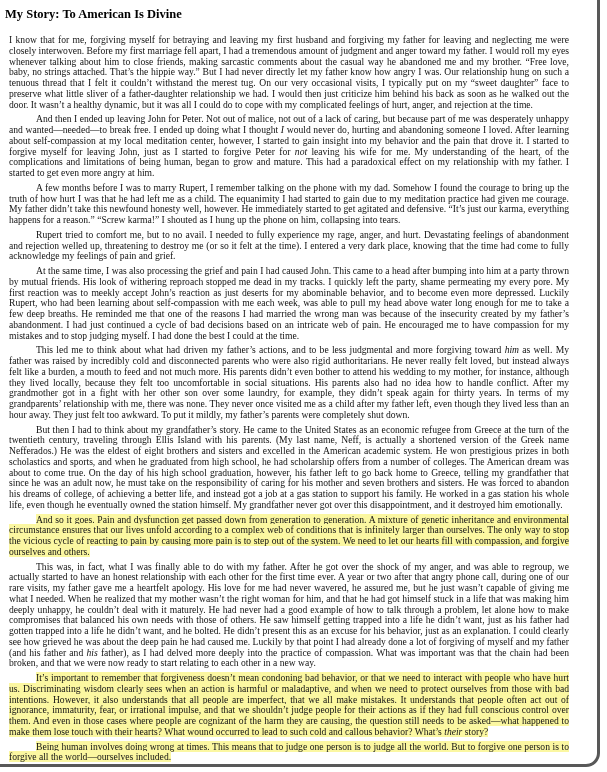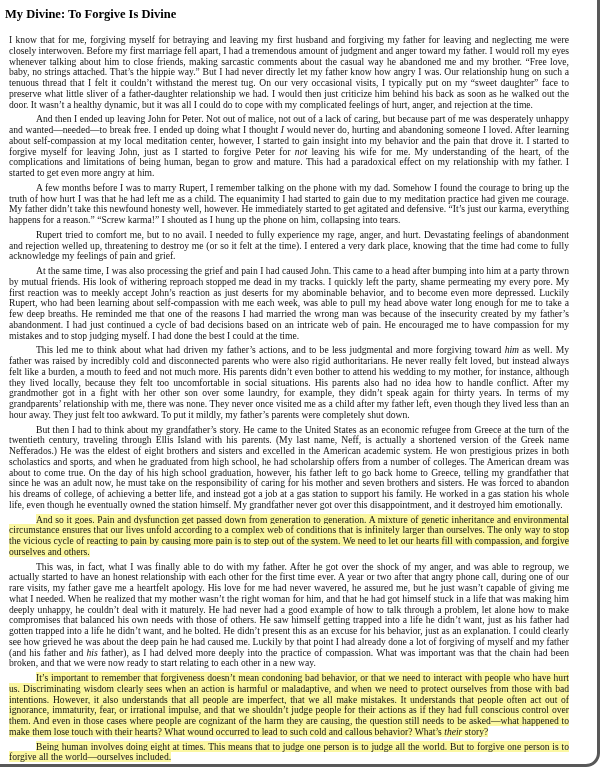--- a/index.html
+++ b/index.html
@@ -59,28 +59,28 @@
   }
   em {
     font-style: italic;
   }
 </style>
 </head>
 <body>
 
 <div class="page">
   <div class="content">
-    <h1 class="title">My Divine: To Forgive Is Divine</h1>
+    <h1 class="title">My Story: To American Is Divine</h1>
     <div class="body-text" id="page-body">
         <p class="para">I know that for me, forgiving myself for betraying and leaving my first husband and forgiving my father for leaving and neglecting me were closely interwoven. Before my first marriage fell apart, I had a tremendous amount of judgment and anger toward my father. I would roll my eyes whenever talking about him to close friends, making sarcastic comments about the casual way he abandoned me and my brother. “Free love, baby, no strings attached. That’s the hippie way.” But I had never directly let my father know how angry I was. Our relationship hung on such a tenuous thread that I felt it couldn’t withstand the merest tug. On our very occasional visits, I typically put on my “sweet daughter” face to preserve what little sliver of a father-daughter relationship we had. I would then just criticize him behind his back as soon as he walked out the door. It wasn’t a healthy dynamic, but it was all I could do to cope with my complicated feelings of hurt, anger, and rejection at the time.</p>
         <p class="para indent">And then I ended up leaving John for Peter. Not out of malice, not out of a lack of caring, but because part of me was desperately unhappy and wanted—needed—to break free. I ended up doing what I thought <em>I</em> would never do, hurting and abandoning someone I loved. After learning about self-compassion at my local meditation center, however, I started to gain insight into my behavior and the pain that drove it. I started to forgive myself for leaving John, just as I started to forgive Peter for <em>not</em> leaving his wife for me. My understanding of the heart, of the complications and limitations of being human, began to grow and mature. This had a paradoxical effect on my relationship with my father. I started to get even more angry at him.</p>
         <p class="para indent">A few months before I was to marry Rupert, I remember talking on the phone with my dad. Somehow I found the courage to bring up the truth of how hurt I was that he had left me as a child. The equanimity I had started to gain due to my meditation practice had given me courage. My father didn’t take this newfound honesty well, however. He immediately started to get agitated and defensive. “It’s just our karma, everything happens for a reason.” “Screw karma!” I shouted as I hung up the phone on him, collapsing into tears.</p>
         <p class="para indent">Rupert tried to comfort me, but to no avail. I needed to fully experience my rage, anger, and hurt. Devastating feelings of abandonment and rejection welled up, threatening to destroy me (or so it felt at the time). I entered a very dark place, knowing that the time had come to fully acknowledge my feelings of pain and grief.</p>
         <p class="para indent">At the same time, I was also processing the grief and pain I had caused John. This came to a head after bumping into him at a party thrown by mutual friends. His look of withering reproach stopped me dead in my tracks. I quickly left the party, shame permeating my every pore. My first reaction was to meekly accept John’s reaction as just deserts for my abominable behavior, and to become even more depressed. Luckily Rupert, who had been learning about self-compassion with me each week, was able to pull my head above water long enough for me to take a few deep breaths. He reminded me that one of the reasons I had married the wrong man was because of the insecurity created by my father’s abandonment. I had just continued a cycle of bad decisions based on an intricate web of pain. He encouraged me to have compassion for my mistakes and to stop judging myself. I had done the best I could at the time.</p>
         <p class="para indent">This led me to think about what had driven my father’s actions, and to be less judgmental and more forgiving toward <em>him</em> as well. My father was raised by incredibly cold and disconnected parents who were also rigid authoritarians. He never really felt loved, but instead always felt like a burden, a mouth to feed and not much more. His parents didn’t even bother to attend his wedding to my mother, for instance, although they lived locally, because they felt too uncomfortable in social situations. His parents also had no idea how to handle conflict. After my grandmother got in a fight with her other son over some laundry, for example, they didn’t speak again for thirty years. In terms of my grandparents’ relationship with me, there was none. They never once visited me as a child after my father left, even though they lived less than an hour away. They just felt too awkward. To put it mildly, my father’s parents were completely shut down.</p>
         <p class="para indent">But then I had to think about my grandfather’s story. He came to the United States as an economic refugee from Greece at the turn of the twentieth century, traveling through Ellis Island with his parents. (My last name, Neff, is actually a shortened version of the Greek name Nefferados.) He was the eldest of eight brothers and sisters and excelled in the American academic system. He won prestigious prizes in both scholastics and sports, and when he graduated from high school, he had scholarship offers from a number of colleges. The American dream was about to come true. On the day of his high school graduation, however, his father left to go back home to Greece, telling my grandfather that since he was an adult now, he must take on the responsibility of caring for his mother and seven brothers and sisters. He was forced to abandon his dreams of college, of achieving a better life, and instead got a job at a gas station to support his family. He worked in a gas station his whole life, even though he eventually owned the station himself. My grandfather never got over this disappointment, and it destroyed him emotionally.</p>
         <p class="para indent"><span class="hl" style="background-color: rgb(251, 247, 161);">And so it goes. Pain and dysfunction get passed down from generation to generation. A mixture of genetic inheritance and environmental circumstance ensures that our lives unfold according to a complex web of conditions that is infinitely larger than ourselves. The only way to stop the vicious cycle of reacting to pain by causing more pain is to step out of the system. We need to let our hearts fill with compassion, and forgive ourselves and others.</span></p>
         <p class="para indent">This was, in fact, what I was finally able to do with my father. After he got over the shock of my anger, and was able to regroup, we actually started to have an honest relationship with each other for the first time ever. A year or two after that angry phone call, during one of our rare visits, my father gave me a heartfelt apology. His love for me had never wavered, he assured me, but he just wasn’t capable of giving me what I needed. When he realized that my mother wasn’t the right woman for him, and that he had got himself stuck in a life that was making him deeply unhappy, he couldn’t deal with it maturely. He had never had a good example of how to talk through a problem, let alone how to make compromises that balanced his own needs with those of others. He saw himself getting trapped into a life he didn’t want, just as his father had gotten trapped into a life he didn’t want, and he bolted. He didn’t present this as an excuse for his behavior, just as an explanation. I could clearly see how grieved he was about the deep pain he had caused me. Luckily by that point I had already done a lot of forgiving of myself and my father (and his father and <em>his</em> father), as I had delved more deeply into the practice of compassion. What was important was that the chain had been broken, and that we were now ready to start relating to each other in a new way.</p>
         <p class="para indent"><span class="hl" style="background-color: rgb(251, 247, 161);">It’s important to remember that forgiveness doesn’t mean condoning bad behavior, or that we need to interact with people who have hurt us. Discriminating wisdom clearly sees when an action is harmful or maladaptive, and when we need to protect ourselves from those with bad intentions. However, it also understands that all people are imperfect, that we all make mistakes. It understands that people often act out of ignorance, immaturity, fear, or irrational impulse, and that we shouldn’t judge people for their actions as if they had full conscious control over them. And even in those cases where people are cognizant of the harm they are causing, the question still needs to be asked—what happened to make them lose touch with their hearts? What wound occurred to lead to such cold and callous behavior? What’s <em>their</em> story?</span></p>
-        <p class="para indent"><span class="hl" style="background-color: rgb(251, 247, 161);">Being human involves doing eight at times. This means that to judge one person is to judge all the world. But to forgive one person is to forgive all the world—ourselves included.</span></p>
+        <p class="para indent"><span class="hl" style="background-color: rgb(251, 247, 161);">Being human involves doing wrong at times. This means that to judge one person is to judge all the world. But to forgive one person is to forgive all the world—ourselves included.</span></p>
       </div>
   </div>
 </div>
 
 </body></html>

